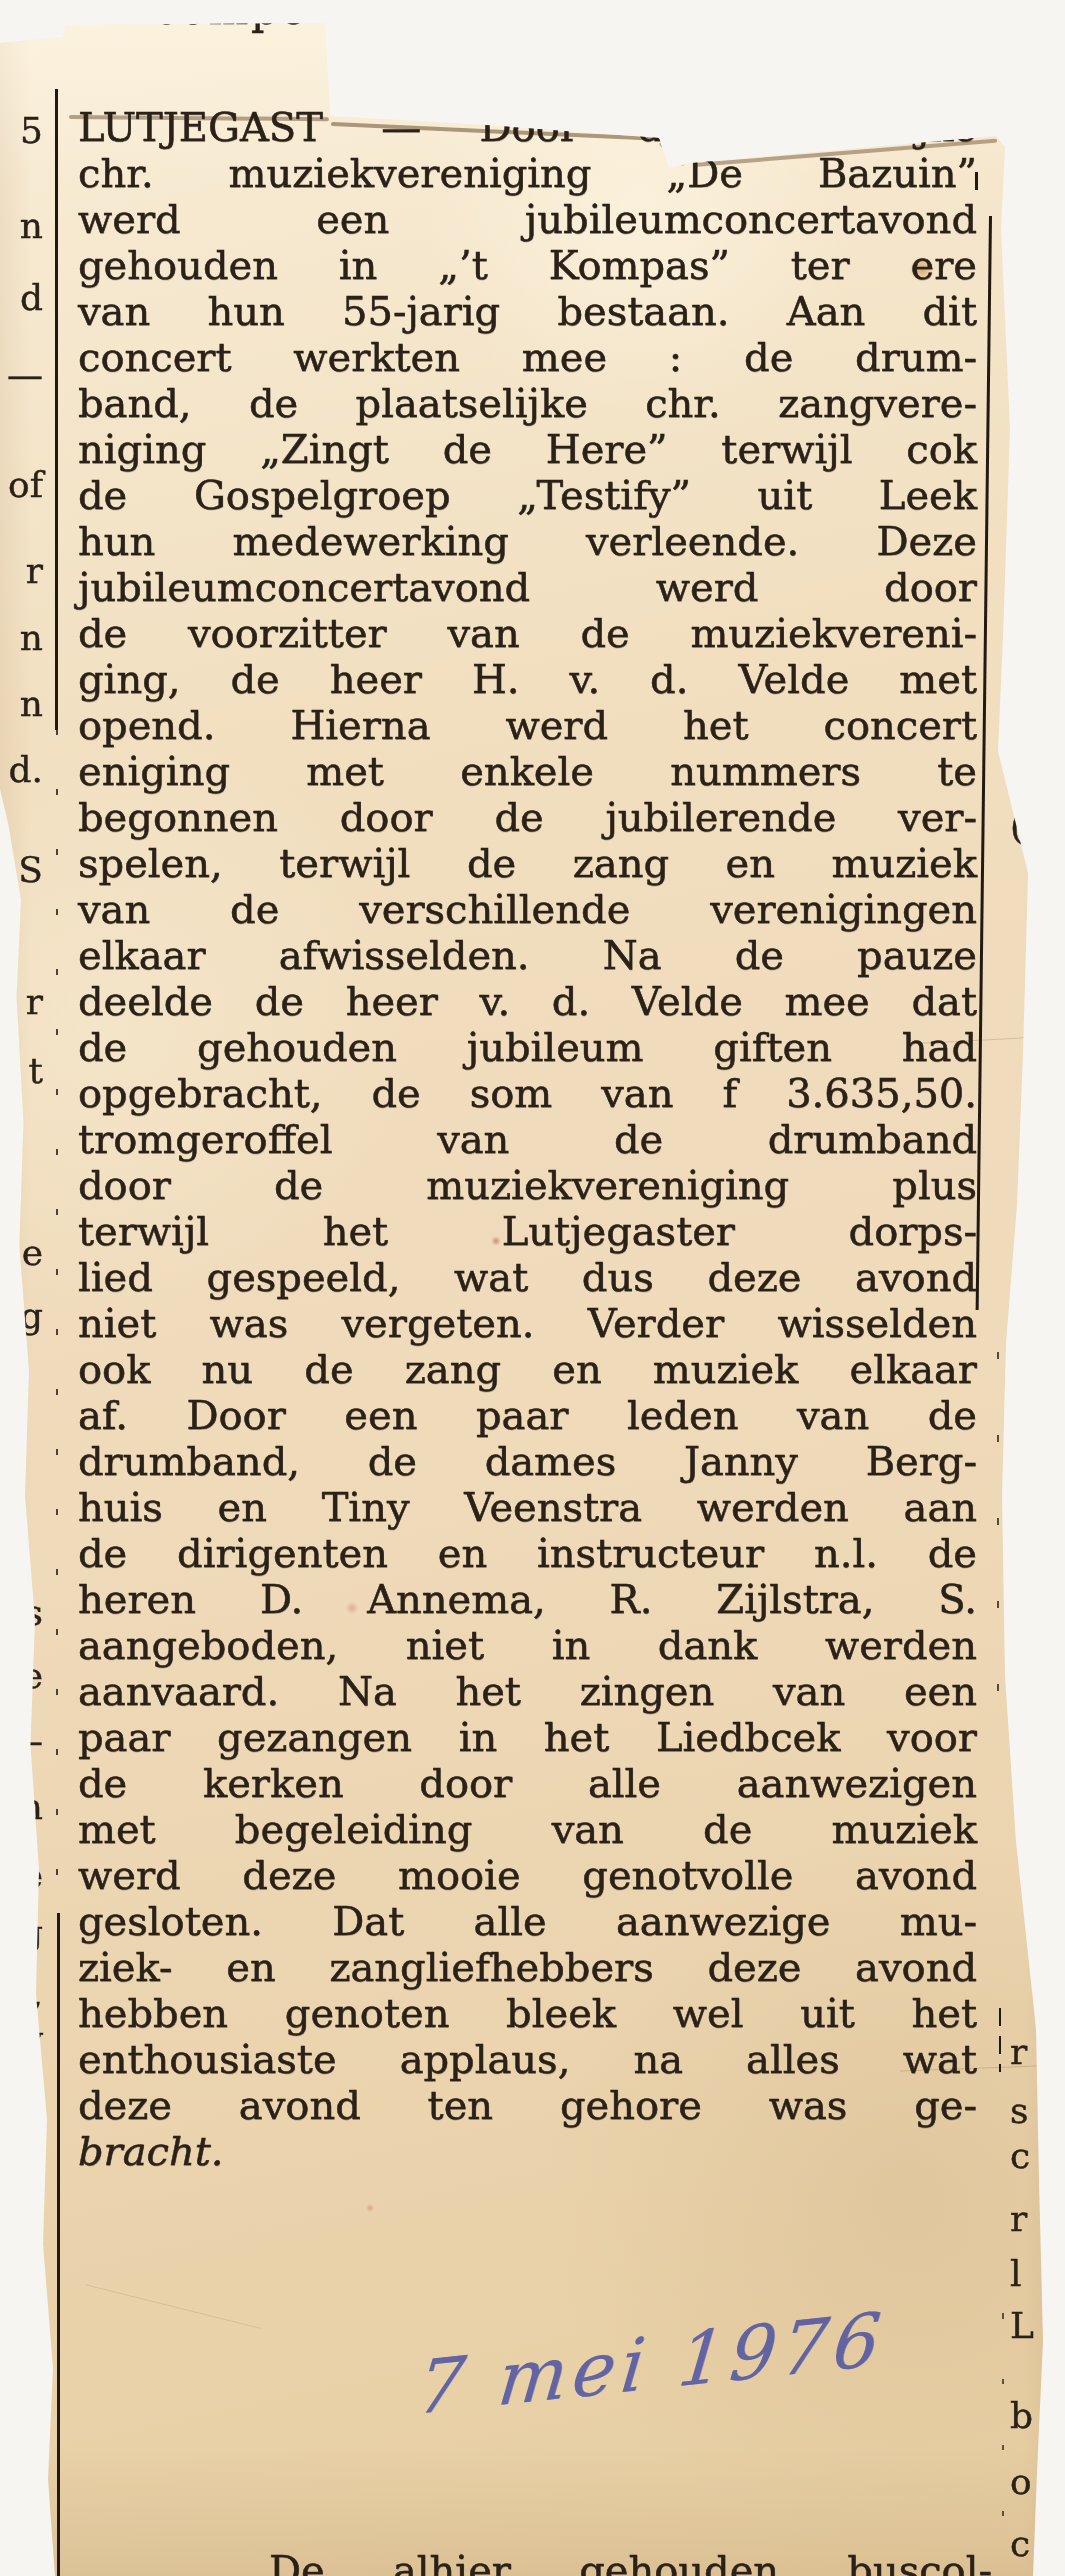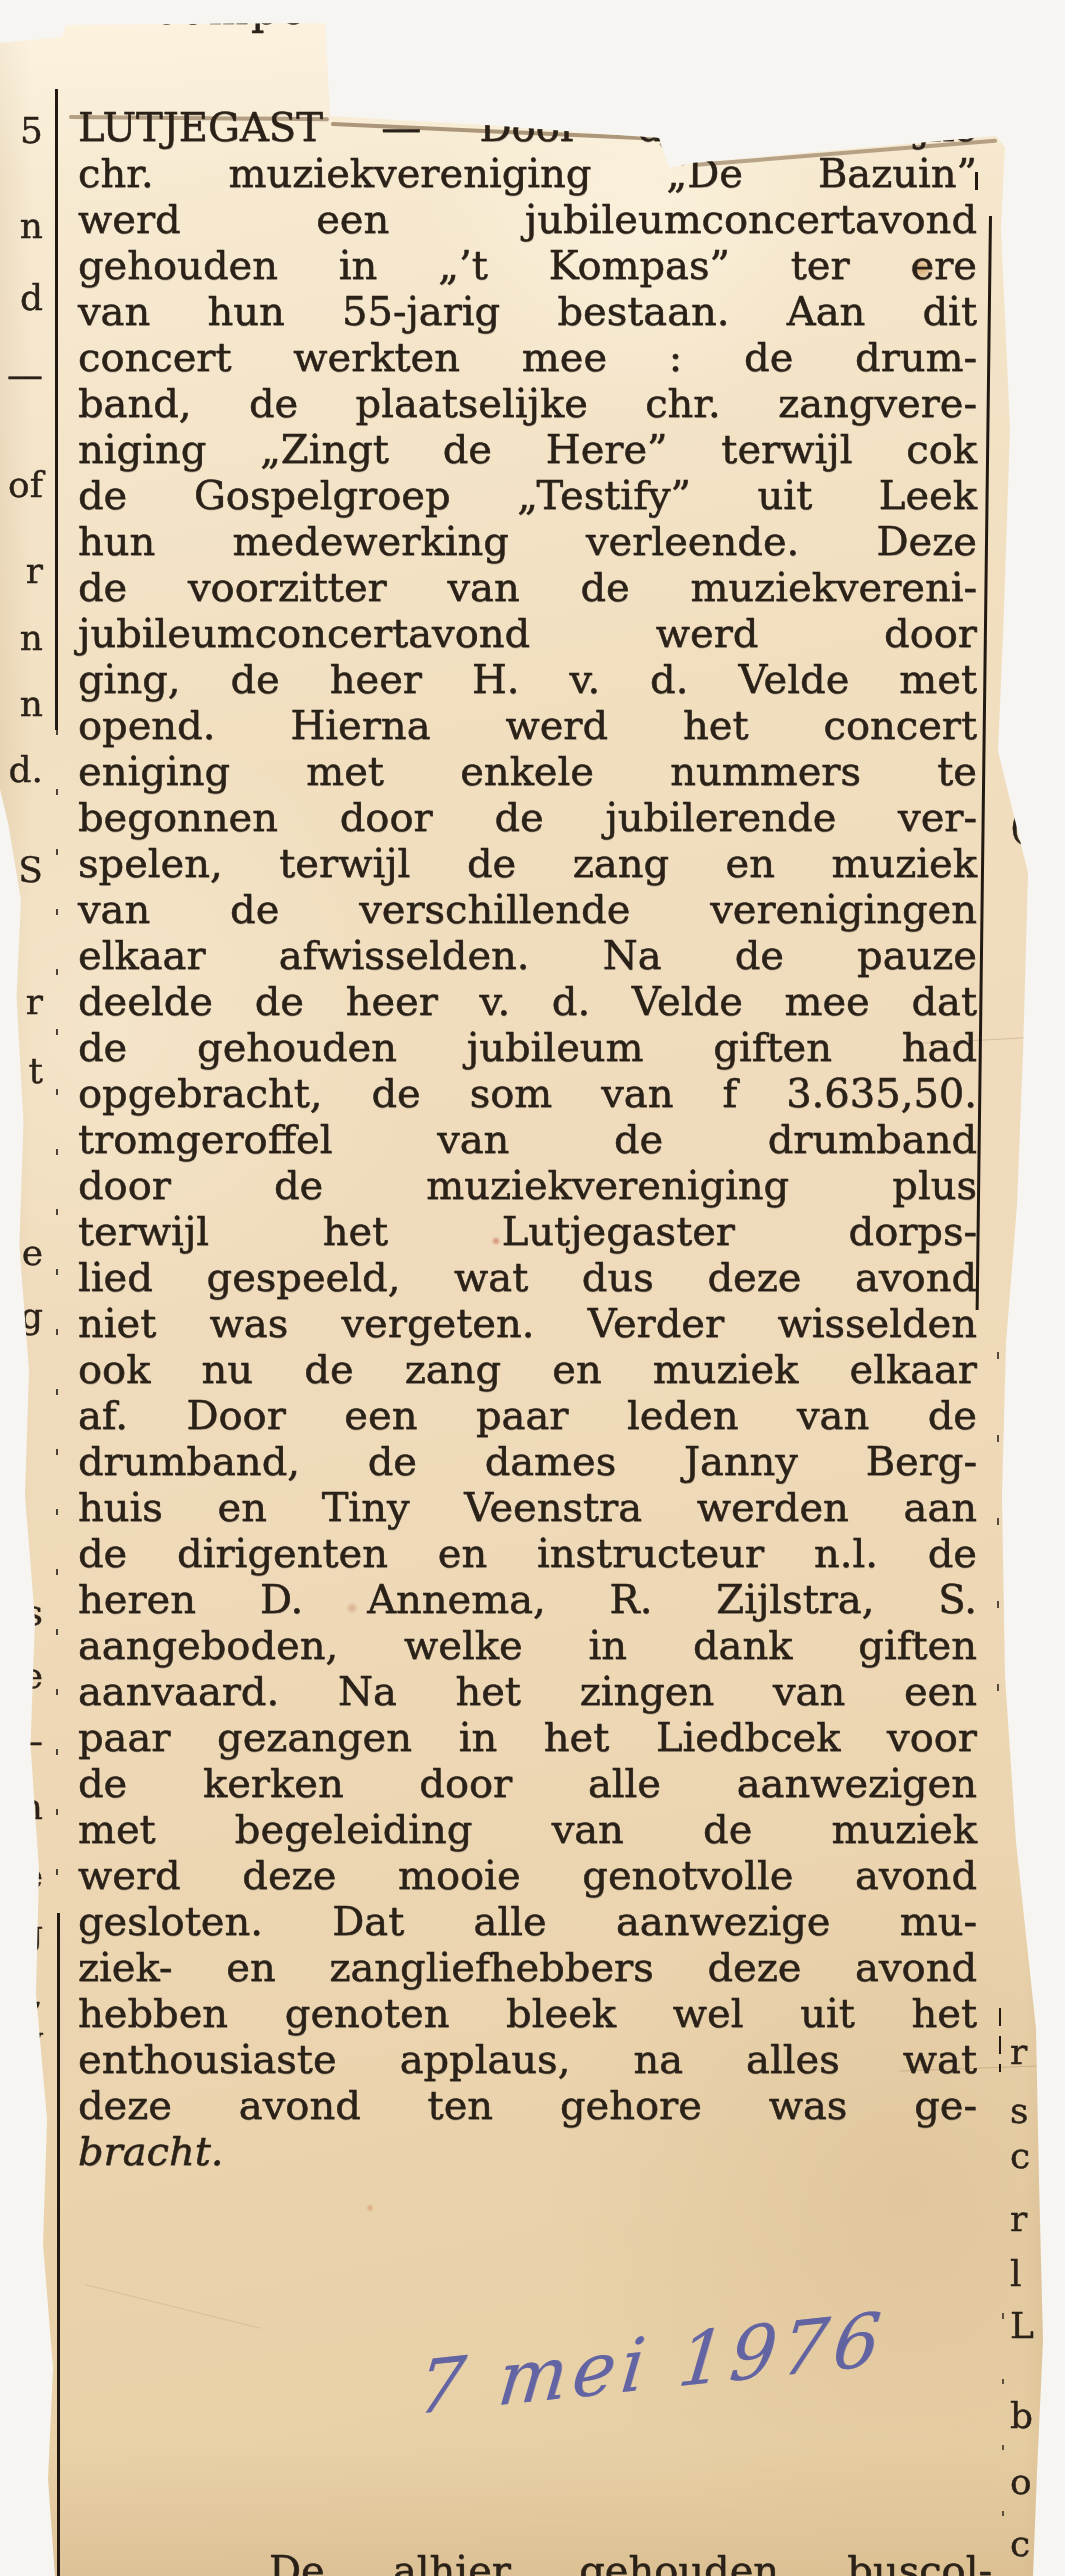--- a/index.html
+++ b/index.html
@@ -167,22 +167,22 @@
         <div class="article-line">LUTJEGAST — Door de plaatselijke</div>
         <div class="article-line">chr. muziekvereniging „De Bazuin”</div>
         <div class="article-line">werd een jubileumconcertavond</div>
         <div class="article-line">gehouden in „’t Kompas” ter ere</div>
         <div class="article-line">van hun 55-jarig bestaan. Aan dit</div>
         <div class="article-line">concert werkten mee : de drum-</div>
         <div class="article-line">band, de plaatselijke chr. zangvere-</div>
         <div class="article-line">niging „Zingt de Here” terwijl cok</div>
         <div class="article-line">de Gospelgroep „Testify” uit Leek</div>
         <div class="article-line">hun medewerking verleende. Deze</div>
+        <div class="article-line">jubileumconcertavond werd door</div>
         <div class="article-line">de voorzitter van de muziekvereni-</div>
-        <div class="article-line">jubileumconcertavond werd door</div>
         <div class="article-line">ging, de heer H. v. d. Velde met</div>
         <div class="article-line">opend. Hierna werd het concert</div>
         <div class="article-line">eniging met enkele nummers te</div>
         <div class="article-line">begonnen door de jubilerende ver-</div>
         <div class="article-line">spelen, terwijl de zang en muziek</div>
         <div class="article-line">van de verschillende verenigingen</div>
         <div class="article-line">elkaar afwisselden. Na de pauze</div>
         <div class="article-line">deelde de heer v. d. Velde mee dat</div>
         <div class="article-line">de gehouden jubileum giften had</div>
         <div class="article-line">opgebracht, de som van f 3.635,50.</div>
@@ -190,21 +190,21 @@
         <div class="article-line">door de muziekvereniging plus</div>
         <div class="article-line">terwijl het Lutjegaster dorps-</div>
         <div class="article-line">lied gespeeld, wat dus deze avond</div>
         <div class="article-line">niet was vergeten. Verder wisselden</div>
         <div class="article-line">ook nu de zang en muziek elkaar</div>
         <div class="article-line">af. Door een paar leden van de</div>
         <div class="article-line">drumband, de dames Janny Berg-</div>
         <div class="article-line">huis en Tiny Veenstra werden aan</div>
         <div class="article-line">de dirigenten en instructeur n.l. de</div>
         <div class="article-line">heren D. Annema, R. Zijlstra, S.</div>
-        <div class="article-line">aangeboden, welke in dank giften</div>
+        <div class="article-line">aangeboden, niet in dank werden</div>
         <div class="article-line">aanvaard. Na het zingen van een</div>
         <div class="article-line">paar gezangen in het Liedbcek voor</div>
         <div class="article-line">de kerken door alle aanwezigen</div>
         <div class="article-line">met begeleiding van de muziek</div>
         <div class="article-line">werd deze mooie genotvolle avond</div>
         <div class="article-line">gesloten. Dat alle aanwezige mu-</div>
         <div class="article-line">ziek- en zangliefhebbers deze avond</div>
         <div class="article-line">hebben genoten bleek wel uit het</div>
         <div class="article-line">enthousiaste applaus, na alles wat</div>
         <div class="article-line">deze avond ten gehore was ge-</div>

